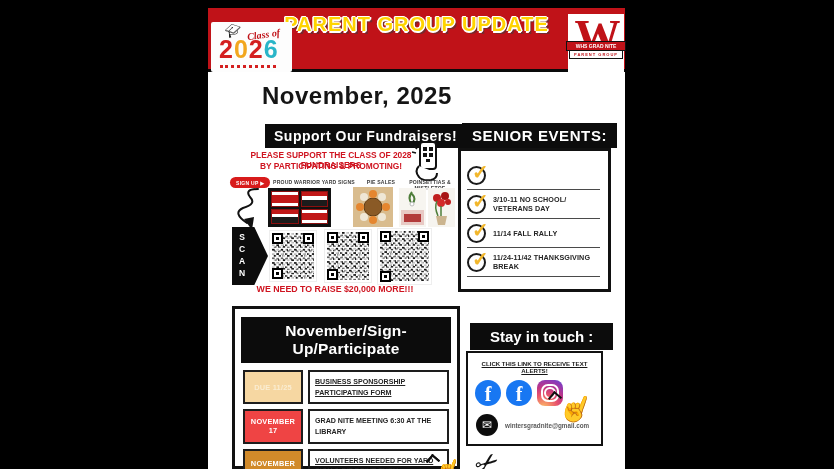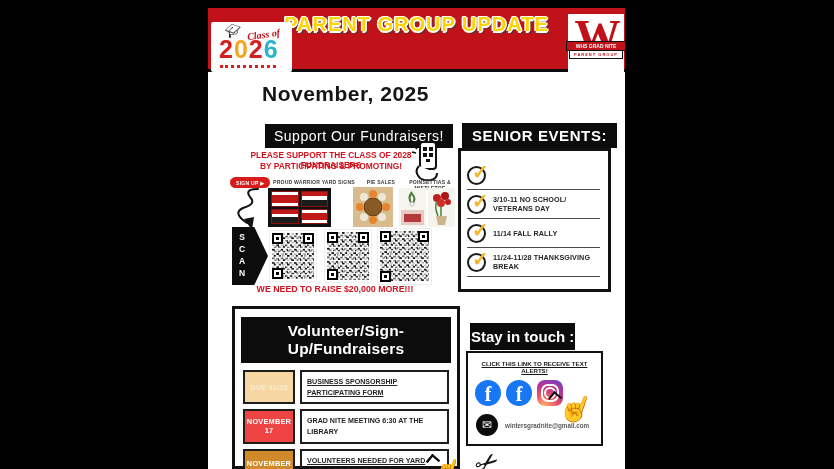--- a/index.html
+++ b/index.html
@@ -17,24 +17,24 @@
   .ll-year { position:absolute; left:8px; top:13px; font-size:25px; font-weight:700; letter-spacing:1px; }
   .ll-year span:nth-child(1){color:#d42020;} .ll-year span:nth-child(2){color:#f2a71f;}
   .ll-year span:nth-child(3){color:#d42020;} .ll-year span:nth-child(4){color:#2ab5c8;}
   .ll-cap { position:absolute; left:14px; top:1px; font-size:13px; transform:rotate(-12deg); color:#1b1b1b; }
   .ll-dots { position:absolute; left:9px; bottom:4px; width:56px; border-bottom:3px dotted #d42020; }
   .logo-right { position:absolute; left:360px; top:14px; width:56px; height:58px; background:#fff; z-index:5; }
   .lr-w { position:absolute; left:0; top:-4px; width:100%; text-align:center; font-family:"Liberation Serif",serif; font-weight:900; font-size:46px; color:#C01218; letter-spacing:-3px; }
   .lr-banner { position:absolute; left:-2px; top:27px; right:-2px; background:#C01218; border:1px solid #111; color:#fff; font-size:5px; font-weight:800; text-align:center; padding:1px 0; z-index:2; }
   .lr-sub { position:absolute; left:1px; top:36px; right:1px; background:#fff; border:1px solid #111; color:#C01218; font-size:4px; font-weight:800; text-align:center; letter-spacing:1px; padding:1px 0; z-index:2; }
 
-  .date-heading { position:absolute; left:54px; top:82px; font-size:21px; font-weight:800; color:#151515; letter-spacing:0.5px; }
-
-  
-  .support-badge { position:absolute; left:57px; top:124px; background:#0c0c0c; color:#fff; font-size:14px; font-weight:400; padding:4px 9px; letter-spacing:0.5px; }
+  .date-heading { position:absolute; left:54px; top:82px; font-size:24px; font-weight:800; color:#151515; letter-spacing:0.5px; }
+
+  
+  .support-badge { position:absolute; left:57px; top:124px; background:#0c0c0c; color:#fff; font-size:14px; font-weight:700; padding:4px 9px; letter-spacing:0.5px; }
   .fund-line1 { position:absolute; left:16px; top:150px; width:214px; text-align:center; font-size:8.4px; font-weight:800; color:#CF1420; }
   .fund-line2 { position:absolute; left:16px; top:161px; width:214px; text-align:center; font-size:8.4px; font-weight:800; color:#CF1420; }
   .phone-icon { position:absolute; left:203px; top:140px; }
 
   .signup-pill { position:absolute; left:22px; top:177px; background:#d81b1b; color:#fff; font-size:5px; font-weight:800; padding:2.5px 6px; border-radius:8px; letter-spacing:0.3px; }
   .promo-label { position:absolute; top:179px; font-size:5.1px; font-weight:700; color:#3a3a3a; text-align:center; letter-spacing:0.2px; }
   .pl1 { left:58px; width:96px; } .pl2 { left:155px; width:36px; } .pl3 { left:192px; width:60px; }
 
   .yard-img { position:absolute; left:60px; top:188px; width:63px; height:39px; background:#111; padding:3px; display:grid; grid-template-columns:1fr 1fr; grid-template-rows:1fr 1fr; gap:2px; }
   .sign-a { background:linear-gradient(180deg,#fff 0 24%, #c11818 24% 78%, #fff 78% 100%); border:0.5px solid #8a0f0f; }
@@ -55,21 +55,21 @@
   .qr1 { left:62px; top:231px; width:46px; height:50px; }
   .qr2 { left:117px; top:230px; width:46px; height:52px; }
   .qr3 { left:170px; top:229px; width:53px; height:55px; }
   .goal-text { position:absolute; left:16px; top:284px; width:222px; text-align:center; font-size:8.8px; font-weight:800; color:#CF1420; }
 
   
   .vol-box { position:absolute; left:24px; top:306px; width:228px; height:163px; border:3px solid #111; background:#fff; }
   .vol-header { margin:8px 6px 0 6px; background:#0c0c0c; color:#fff; font-size:15.5px; font-weight:800; text-align:center; padding:5px 0; letter-spacing:0.2px; }
   .vol-rows { margin:7px 8px 0 8px; }
   .vrow { display:flex; margin-top:5px; align-items:stretch; }
-  .vdate { width:52px; border:2px solid #1d1d1d; display:flex; align-items:center; justify-content:center; text-align:center; font-size:7.4px; font-weight:700; padding:2px; letter-spacing:0.2px; }
+  .vdate { width:60px; border:2px solid #1d1d1d; display:flex; align-items:center; justify-content:center; text-align:center; font-size:7.4px; font-weight:700; padding:2px; letter-spacing:0.2px; }
   .vdate-1 { background:#F6D7A2; color:#FAEDD2; }
   .vdate-2 { background:#ef4444; color:#fff; }
   .vdate-3 { background:#D18A2A; color:#fff; }
   .vdesc { flex:1; margin-left:5px; border:2px solid #1d1d1d; padding:5px 5px 4px 5px; font-size:7.1px; font-weight:700; color:#242424; position:relative; line-height:1.5; }
   .vrow1 .vdesc, .vrow3 .vdesc { text-decoration:underline; }
   .vrow1 .vdate, .vrow1 .vdesc { min-height:30px; }
   .vrow2 .vdate, .vrow2 .vdesc { min-height:30px; }
   .vrow3 .vdate, .vrow3 .vdesc { min-height:38px; }
 
   
@@ -82,21 +82,21 @@
 
   
   .se-header { position:absolute; left:254px; top:123px; background:#0c0c0c; color:#fff; font-size:15px; font-weight:800; padding:4px 10px; letter-spacing:0.6px; z-index:3; }
   .se-box { position:absolute; left:250px; top:148px; width:153px; height:144px; border:3px solid #111; background:#fff; }
   .se-list { margin:10px 8px 0 6px; }
   .se-item { position:relative; height:29px; display:flex; align-items:center; border-bottom:1.6px solid #4a4a4a; padding-left:26px; font-size:7.2px; font-weight:700; color:#242424; letter-spacing:0.1px; }
   .chk { position:absolute; left:0; top:5px; width:19px; height:19px; border:2px solid #1b1b1b; border-radius:50%; }
   .chk::before { content:"✓"; position:absolute; color:#F2B72C; font-size:20px; font-weight:800; left:3px; top:-8px; }
 
   
-  .st-header { position:absolute; left:262px; top:323px; background:#0c0c0c; color:#fff; font-size:15px; font-weight:800; padding:5px 1px; z-index:3; }
+  .st-header { position:absolute; left:262px; top:323px; background:#0c0c0c; color:#fff; font-size:15px; font-weight:800; padding:5px 20px; z-index:3; }
   .st-box { position:absolute; left:258px; top:351px; width:137px; height:95px; border:2.5px solid #111; background:#fff; }
   .st-alert { margin:7px 3px 0 3px; text-align:center; font-size:6.1px; font-weight:800; text-decoration:underline; color:#161616; }
   .st-icons { display:flex; align-items:center; gap:5px; margin:6px 0 0 7px; position:relative; }
   .fb { width:26px; height:26px; border-radius:50%; background:#1877F2; display:flex; align-items:center; justify-content:center; }
   .fb::before { content:"f"; font-family:"Liberation Serif",serif; font-weight:800; font-size:20px; color:#fff; margin-top:3px; }
   .ig { width:26px; height:26px; border-radius:8px; position:relative; background:radial-gradient(circle at 25% 110%, #fdc468 0%, #e9566b 40%, #c13584 62%, #8a3ab9 85%, #4f5bd5 100%); }
   .ig::before { content:""; position:absolute; inset:4px; border:2px solid #fff; border-radius:7px; }
   .ig::after { content:""; position:absolute; width:8px; height:8px; border:2px solid #fff; border-radius:50%; left:50%; top:50%; transform:translate(-50%,-50%); }
   .st-email { display:flex; align-items:center; gap:7px; margin:8px 0 0 8px; }
   .env { width:22px; height:22px; border-radius:50%; background:#0c0c0c; display:flex; align-items:center; justify-content:center; }
@@ -214,21 +214,21 @@
     </div>
     <div class="qr qr3">
       <div class="eye eye-tl"></div>
         <div class="eye eye-tr"></div>
         <div class="eye eye-bl"></div>
     </div>
 
     <div class="goal-text">WE NEED TO RAISE $20,000 MORE!!!</div>
 
     <div class="vol-box">
-      <div class="vol-header">Volunteer/Sign-Up/Fundraisers</div>
+      <div class="vol-header">November/Sign-Up/Participate</div>
       <div class="vol-rows">
         <div class="vrow vrow1">
           <div class="vdate vdate-1">DUE 11/25</div>
           <div class="vdesc">BUSINESS SPONSORSHIP PARTICIPATING FORM</div>
           <span class="hand hand-row1"></span>
         </div>
         <div class="vrow vrow2">
           <div class="vdate vdate-2">NOVEMBER 17</div>
           <div class="vdesc">GRAD NITE MEETING 6:30 AT THE LIBRARY</div>
         </div>
@@ -249,21 +249,21 @@
         <div class="se-item">
           <span class="chk"></span>
           <span>3/10-11 NO SCHOOL/ VETERANS DAY</span>
         </div>
         <div class="se-item">
           <span class="chk"></span>
           <span>11/14 FALL RALLY</span>
         </div>
         <div class="se-item">
           <span class="chk"></span>
-          <span>11/24-11/28 THANKSGIVING BREAK</span>
+          <span>11/24-11/42 THANKSGIVING BREAK</span>
         </div>
       </div>
     </div>
 
     <div class="st-header">Stay in touch :</div>
     <div class="st-box">
       <div class="st-alert">CLICK THIS LINK TO RECEIVE TEXT ALERTS!</div>
       <div class="st-icons">
         <span class="fb"></span>
         <span class="fb"></span>

